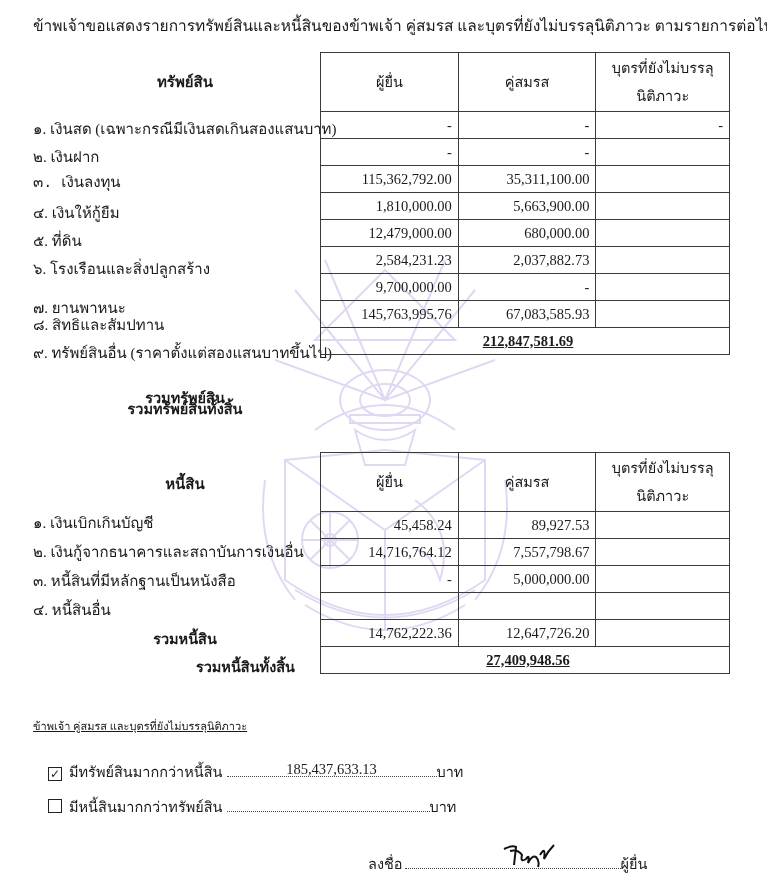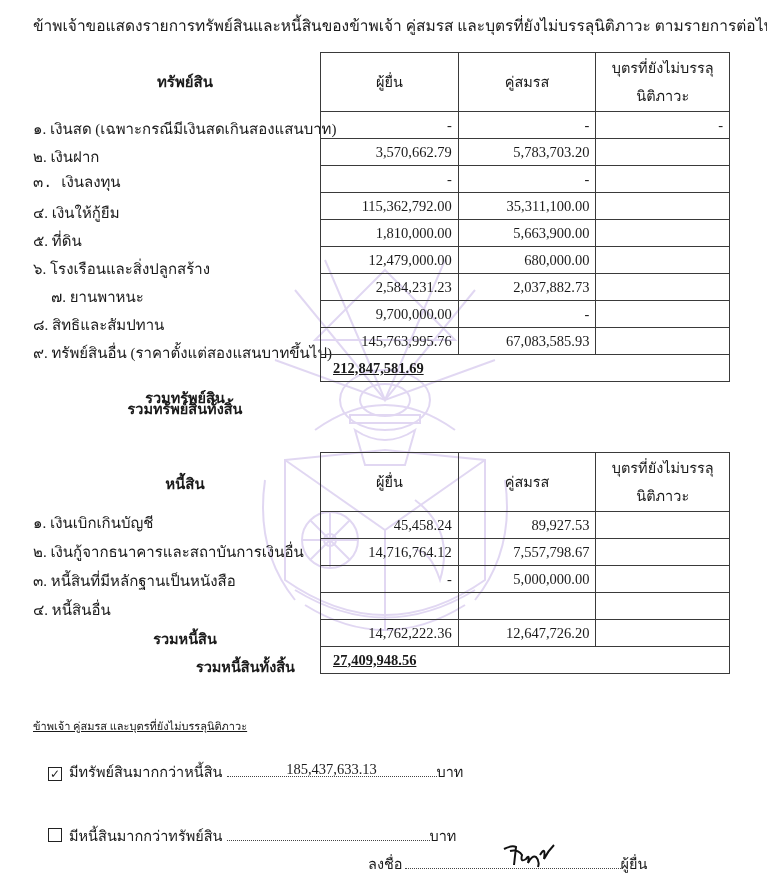--- a/index.html
+++ b/index.html
@@ -10,21 +10,21 @@
   .watermark { position: absolute; left: 255px; top: 250px; width: 260px; height: 420px; opacity: 0.55; pointer-events: none; }
 
   .section-title { position: absolute; font-size: 15px; font-weight: bold; text-align: center; width: 220px; }
   .item-label { position: absolute; left: 33px; font-size: 15px; white-space: nowrap; }
   .total-label { position: absolute; font-size: 14.5px; font-weight: bold; text-align: center; width: 220px; left: 75px; }
 
   table.grid { position: absolute; left: 320px; border-collapse: collapse; width: 410px; }
   table.grid td, table.grid th { border: 1.2px solid #3a3a3a; font-size: 14.5px; padding: 0 6px; height: 26px; }
   table.grid th { font-weight: normal; height: 58px; text-align: center; line-height: 28px; }
   table.grid td.num { text-align: right; }
-  table.grid td.grand { text-align: left; font-weight: bold; text-decoration: underline; padding-left: 12px; }
+  table.grid td.grand { text-align: center; font-weight: bold; text-decoration: underline; padding-left: 12px; }
   col.c1 { width: 138px; } col.c2 { width: 138px; } col.c3 { width: 134px; }
 
   .summary-intro { left: 33px; top: 717px; font-size: 11px; text-decoration: underline; }
   .check-line { position: absolute; left: 48px; font-size: 14.5px; white-space: nowrap; display: flex; align-items: baseline; }
   .cbox { display: inline-block; width: 12px; height: 12px; border: 1.4px solid #222; margin-right: 7px; position: relative; top: 1px; font-size: 12px; line-height: 12px; text-align: center; font-family: "DejaVu Sans", sans-serif; }
   .dots { display: inline-block; border-bottom: 1.5px dotted #444; height: 14px; position: relative; }
   .dots span { position: absolute; left: 0; right: 0; text-align: center; bottom: -2px; }
   .sign-line { position: absolute; left: 368px; top: 852px; font-size: 14.5px; display: flex; align-items: baseline; white-space: nowrap; }
   .sig { position: absolute; left: 95px; bottom: -3px; }
 </style>
@@ -59,21 +59,21 @@
 <div class="abs intro">ข้าพเจ้าขอแสดงรายการทรัพย์สินและหนี้สินของข้าพเจ้า คู่สมรส และบุตรที่ยังไม่บรรลุนิติภาวะ ตามรายการต่อไปนี้</div>
 
 <div class="section-title" style="left:75px; top:70px;">ทรัพย์สิน</div>
 
 <div class="item-label" style="top:117px;">๑. เงินสด (เฉพาะกรณีมีเงินสดเกินสองแสนบาท)</div>
 <div class="item-label" style="top:145px;">๒. เงินฝาก</div>
 <div class="item-label" style="top:170px;font-family:Liberation Mono, monospace;">๓. เงินลงทุน</div>
 <div class="item-label" style="top:201px;">๔. เงินให้กู้ยืม</div>
 <div class="item-label" style="top:229px;">๕. ที่ดิน</div>
 <div class="item-label" style="top:257px;">๖. โรงเรือนและสิ่งปลูกสร้าง</div>
-<div class="item-label" style="top:285px;margin-left:18px;">๗. ยานพาหนะ</div>
+<div class="item-label" style="top:296px;">๗. ยานพาหนะ</div>
 <div class="item-label" style="top:313px;">๘. สิทธิและสัมปทาน</div>
 <div class="item-label" style="top:341px;">๙. ทรัพย์สินอื่น (ราคาตั้งแต่สองแสนบาทขึ้นไป)</div>
 <div class="total-label" style="top:386px;">รวมทรัพย์สิน</div>
 <div class="total-label" style="top:397px;">รวมทรัพย์สินทั้งสิ้น</div>
 
 <table class="grid" style="top:52px;">
   <colgroup>
       <col class="c1">
       <col class="c2">
       <col class="c3">
@@ -86,25 +86,20 @@
       <div>บุตรที่ยังไม่บรรลุ</div>
       <div>นิติภาวะ</div>
     </th>
   </tr>
   <tr>
     <td class="num">-</td>
     <td class="num">-</td>
     <td class="num">-</td>
   </tr>
   <tr>
-    <td class="num">3,570,662.79</td>
-    <td class="num">5,783,703.20</td>
-    <td class="num"></td>
-  </tr>
-  <tr>
     <td class="num">-</td>
     <td class="num">-</td>
     <td class="num"></td>
   </tr>
   <tr>
     <td class="num">115,362,792.00</td>
     <td class="num">35,311,100.00</td>
     <td class="num"></td>
   </tr>
   <tr>
@@ -197,21 +192,21 @@
 
 <div class="check-line" style="top:760px;">
   <span class="cbox">✓</span>
   <span>มีทรัพย์สินมากกว่าหนี้สิน</span>
   <span class="dots" style="width:210px; margin-left:4px;">
     <span>185,437,633.13</span>
   </span>
   <span>บาท</span>
 </div>
 
-<div class="check-line" style="top:824px;">
+<div class="check-line" style="top:795px;">
   <span class="cbox"></span>
   <span>มีหนี้สินมากกว่าทรัพย์สิน</span>
   <span class="dots" style="width:203px; margin-left:4px;">
     <span></span>
   </span>
   <span>บาท</span>
 </div>
 
 <div class="sign-line">
   <span>ลงชื่อ</span>

